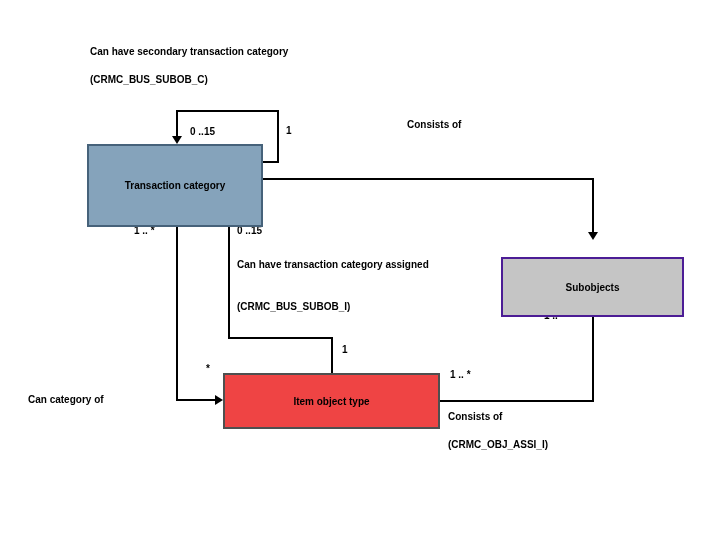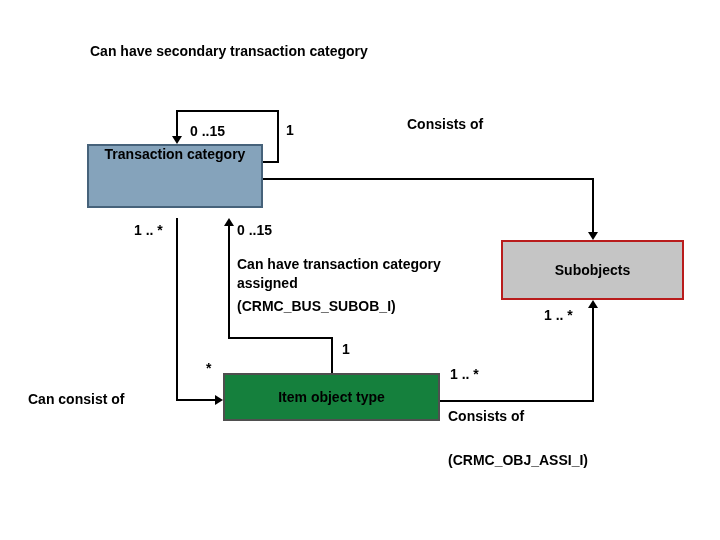--- a/index.html
+++ b/index.html
@@ -1,42 +1,43 @@
 <!DOCTYPE html>
 <html><head>
 <meta charset="utf-8">
 <style>
   html,body{margin:0;padding:0;background:#fff;}
   .canvas{
     position:relative;width:720px;height:540px;background:#ffffff;overflow:hidden;
     font-family:"Liberation Sans","DejaVu Sans",sans-serif;
-    font-weight:bold;color:#000;font-size:14px;line-height:17px;
+    font-weight:bold;color:#000;font-size:10px;line-height:17px;
   }
   .lbl{position:absolute;white-space:nowrap;}
   .wrap{white-space:normal;}
   .entity{
     position:absolute;box-sizing:border-box;
     display:flex;flex-direction:column;justify-content:center;align-items:center;
     text-align:center;gap:11px;
   }
   .entity-blue{border:2px solid #46627a;}
-  .entity-gray{border:2px solid #b91c1c;}
+  .entity-gray{border:2px solid #4c1d95;margin-top:17px;}
   .entity-brown{border:2px solid #4f4f4f;}
   .ln{position:absolute;background:#000;}
   .arr{position:absolute;width:0;height:0;border:solid transparent;}
   .arr-down{border-width:8px 5px 0 5px;border-top-color:#000;}
   .arr-up{border-width:0 5px 8px 5px;border-bottom-color:#000;}
   .arr-right{border-width:5px 0 5px 8px;border-left-color:#000;}
 </style>
 </head>
 <body>
 
 <div class="canvas">
 
   <div class="lbl" style="left:90px;top:43px">Can have secondary transaction category</div>
+  <div class="lbl" style="left:90px;top:71px">(CRMC_BUS_SUBOB_C)</div>
 
   <div class="ln" style="left:176px;top:110px;width:103px;height:2px"></div>
   <div class="ln" style="left:176px;top:110px;width:2px;height:28px"></div>
   <div class="ln" style="left:277px;top:110px;width:2px;height:53px"></div>
   <div class="ln" style="left:263px;top:161px;width:16px;height:2px"></div>
   <div class="arr arr-down" style="left:172px;top:136px"></div>
   <div class="lbl" style="left:190px;top:123px">0 ..15</div>
   <div class="lbl" style="left:286px;top:122px">1</div>
 
   <div class="ln" style="left:263px;top:178px;width:331px;height:2px"></div>
@@ -51,35 +52,35 @@
   <div class="lbl" style="left:237px;top:222px">0 ..15</div>
   <div class="lbl" style="left:237px;top:298px">(CRMC_BUS_SUBOB_I)</div>
   <div class="lbl wrap" style="left:237px;top:255px;width:238px;line-height:19px">Can have transaction category assigned</div>
   <div class="lbl" style="left:342px;top:341px">1</div>
 
   <div class="ln" style="left:176px;top:218px;width:2px;height:183px"></div>
   <div class="ln" style="left:176px;top:399px;width:40px;height:2px"></div>
   <div class="arr arr-right" style="left:215px;top:395px"></div>
   <div class="lbl" style="left:134px;top:222px">1 .. *</div>
   <div class="lbl" style="left:206px;top:360px">*</div>
-  <div class="lbl" style="left:28px;top:391px">Can consist of</div>
+  <div class="lbl" style="left:28px;top:391px">Can category of</div>
 
   <div class="ln" style="left:440px;top:400px;width:154px;height:2px"></div>
   <div class="ln" style="left:592px;top:306px;width:2px;height:96px"></div>
   <div class="arr arr-up" style="left:588px;top:300px"></div>
   <div class="lbl" style="left:450px;top:366px">1 .. *</div>
   <div class="lbl" style="left:544px;top:307px">1 .. *</div>
   <div class="lbl" style="left:448px;top:408px">Consists of</div>
-  <div class="lbl" style="left:448px;top:452px">(CRMC_OBJ_ASSI_I)</div>
+  <div class="lbl" style="left:448px;top:436px">(CRMC_OBJ_ASSI_I)</div>
 
-  <div class="entity entity-blue" style="left: 87px; top: 144px; width: 176px; height: 64px; background-color: rgb(133, 163, 187); justify-content: space-between;">
+  <div class="entity entity-blue" style="left: 87px; top: 144px; width: 176px; height: 83px; background-color: rgb(133, 163, 187);">
     <div>Transaction category</div>
   </div>
 
   <div class="entity entity-gray" style="left: 501px; top: 240px; width: 183px; height: 60px; gap: 10px; background-color: rgb(197, 197, 197);">
     <div>Subobjects</div>
   </div>
 
-  <div class="entity entity-brown" style="left: 223px; top: 373px; width: 217px; height: 48px; gap: 19px; background-color: #15803d;">
+  <div class="entity entity-brown" style="left: 223px; top: 373px; width: 217px; height: 56px; gap: 19px; background-color: #ef4444;">
     <div>Item object type</div>
   </div>
 
 </div>
 
 </body></html>

